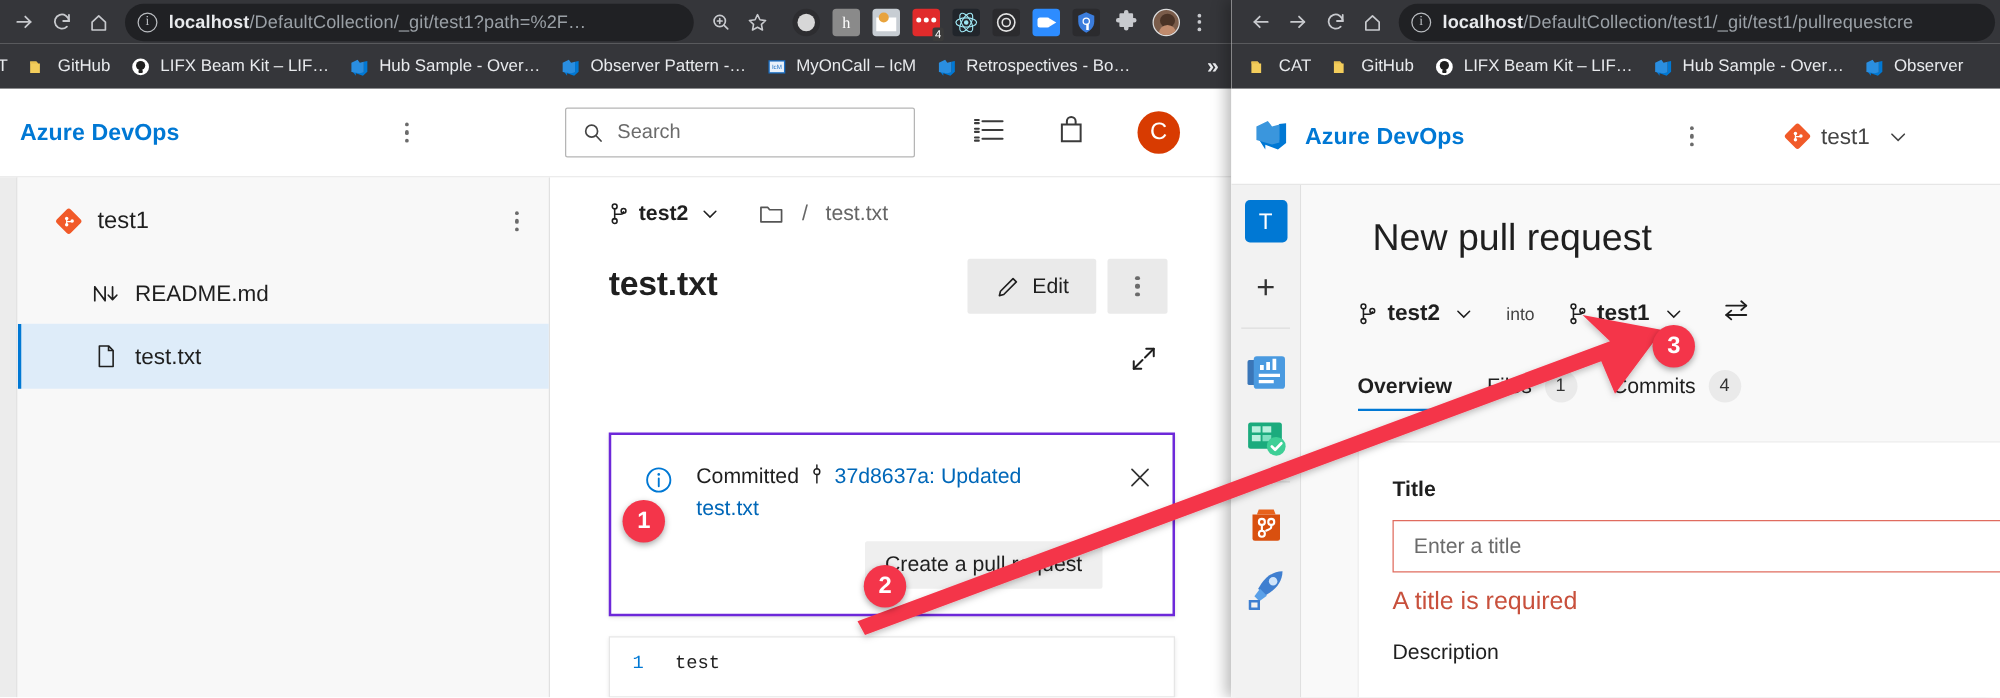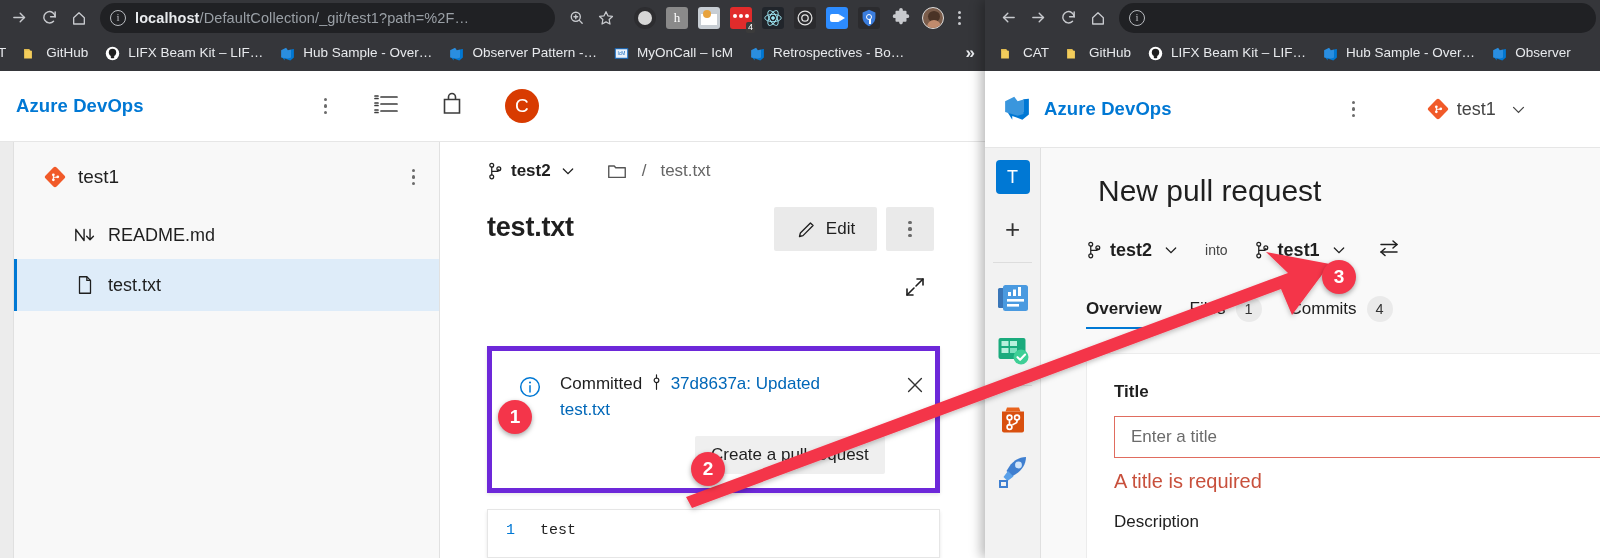--- a/index.html
+++ b/index.html
@@ -125,21 +125,21 @@
   .cmd-btn {
     background:#eaeaea; border-radius:2px; height:44px;
     display:flex; align-items:center; justify-content:center; gap:9px;
     font-size:17px; color:#1f1f1f; padding:0 16px;
   }
   .tabs { display:flex; align-items:center; gap:26px; }
   .tab { font-size:17px; color:#1f1f1f; padding-bottom:10px; white-space:nowrap; }
   .tab.active { font-weight:700; box-shadow: inset 0 -2px 0 #0078d4; }
 
   .msgcard {
-    position:absolute; background:#fff; border:5px solid #6d28d9;
+    position:absolute; background:#fff; border:2px solid #6d28d9;
     box-shadow:0 1.6px 3.6px rgba(0,0,0,.10), 0 .3px .9px rgba(0,0,0,.07);
   }
   .msgtxt { font-size:17px; color:#1f1f1f; line-height:1.55; }
   .msgtxt a { color:#0067b8; text-decoration:none; }
   .ghost-btn {
     background:#efefef; height:38px; display:flex; align-items:center; justify-content:center;
     font-size:17px; color:#1f1f1f; padding:0 16px; border-radius:2px;
   }
   .codecard {
     position:absolute; background:#fff; border:1px solid #e6e6e6;
@@ -338,20 +338,27 @@
     <div class="ado-header" style="left:0;top:71px;width:985px;height:71px;">
       <div style="margin-left:16px;">
         <span class="ado-logo-text">Azure DevOps</span>
       </div>
       <div class="dots-h" style="margin-left:180px;">
           <i></i>
           <i></i>
           <i></i>
         </div>
 
+      <div class="search-box" style="margin-left:125px;width:280px;">
+        <svg width="19" height="19" viewBox="0 0 24 24" fill="none" stroke="#444" stroke-width="1.7">
+            <circle cx="10.5" cy="10" r="6"></circle>
+            <line x1="15" y1="14.6" x2="20" y2="20" stroke-linecap="round"></line>
+          </svg>
+        <span class="ph">Search</span>
+      </div>
 
       <div style="margin-left:46px;">
         <svg width="26" height="22" viewBox="0 0 26 22" fill="none" stroke="#3b3b3b" stroke-width="1.7" stroke-linecap="round">
           <line x1="8" y1="4" x2="24" y2="4"></line>
             <line x1="8" y1="11" x2="24" y2="11"></line>
             <line x1="8" y1="18" x2="24" y2="18"></line>
           <line x1="2" y1="3" x2="5" y2="3"></line>
             <line x1="2" y1="5.5" x2="5" y2="5.5"></line>
           <line x1="2" y1="10" x2="5" y2="10"></line>
             <line x1="2" y1="12.5" x2="5" y2="12.5"></line>
@@ -508,20 +515,23 @@
             <polyline points="20 4 20 11 13.5 11"></polyline>
           </svg>
       </div>
       <div class="nav-btn" style="margin-right:6px;">
         <svg width="16" height="16" viewBox="0 0 24 24" fill="none" stroke="#c8cace" stroke-width="2" stroke-linejoin="round">
             <path d="M4 11.5 12 4l8 7.5V21H4z"></path>
           </svg>
       </div>
       <div class="omnibox">
         <div class="omni-info">i</div>
+        <div class="omni-url">
+          <b>localhost</b><span>/DefaultCollection/test1/_git/test1/pullrequestcre</span>
+        </div>
       </div>
     </div>
 
     <div class="bookmarks-bar" style="left:0;top:35px;width:615px;height:36px;padding-left:6px;">
       <div class="bm">
         <svg class="bm-ico" viewBox="0 0 24 24">
             <path d="M3 6h7l2 2.2h2V19H3z" fill="#f3cd5b"></path>
             <path d="M3 6h7l2 2.2H3z" fill="#e8c050"></path>
           </svg>
         <span class="bm-label">CAT</span>

